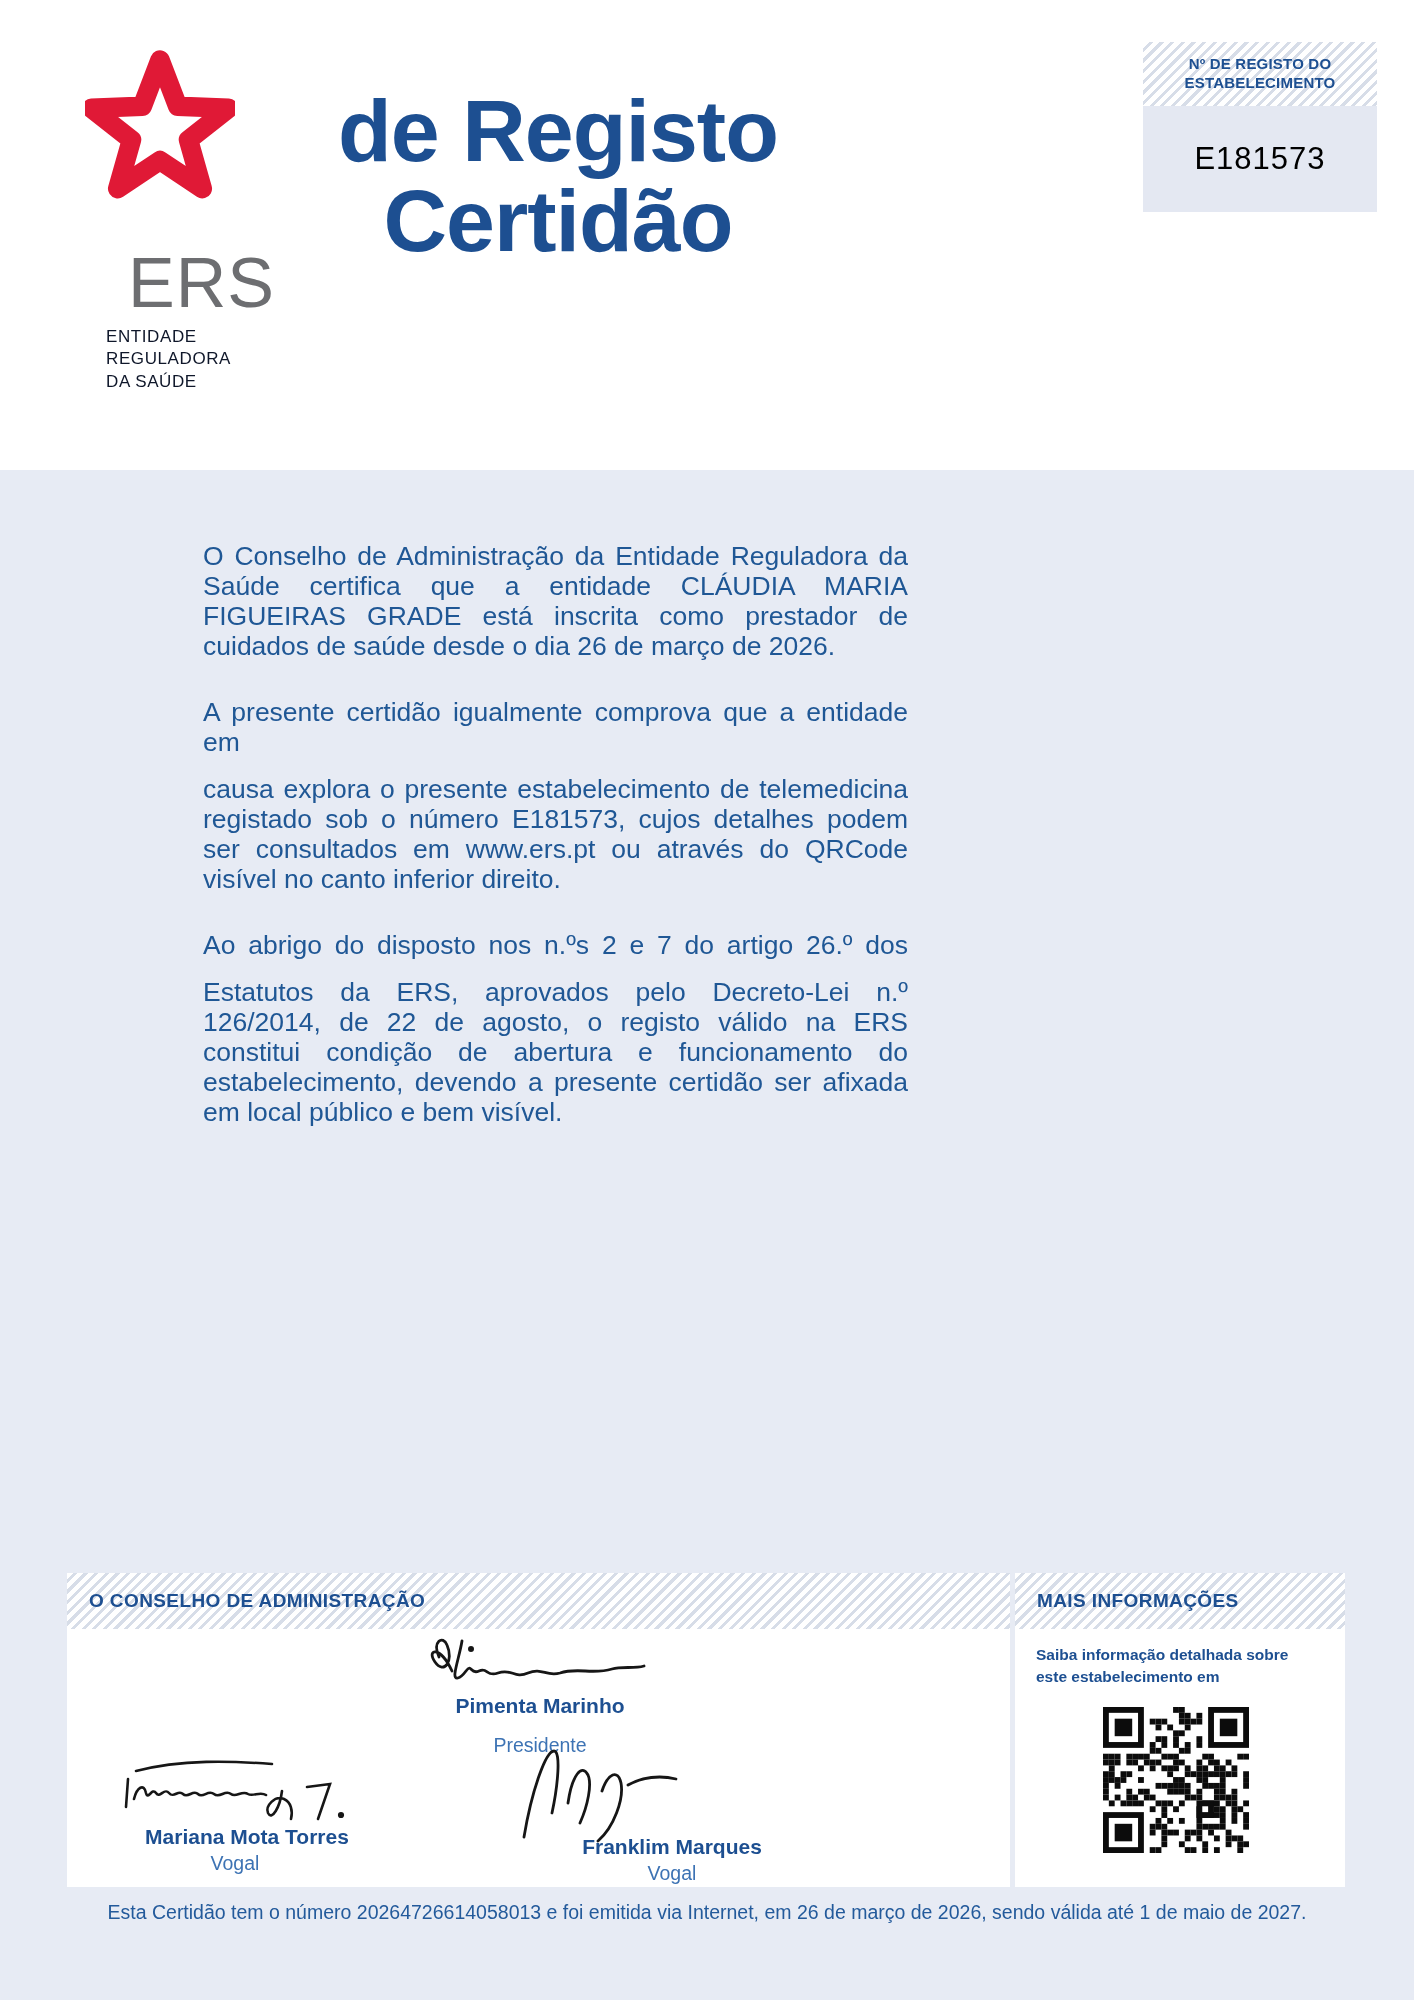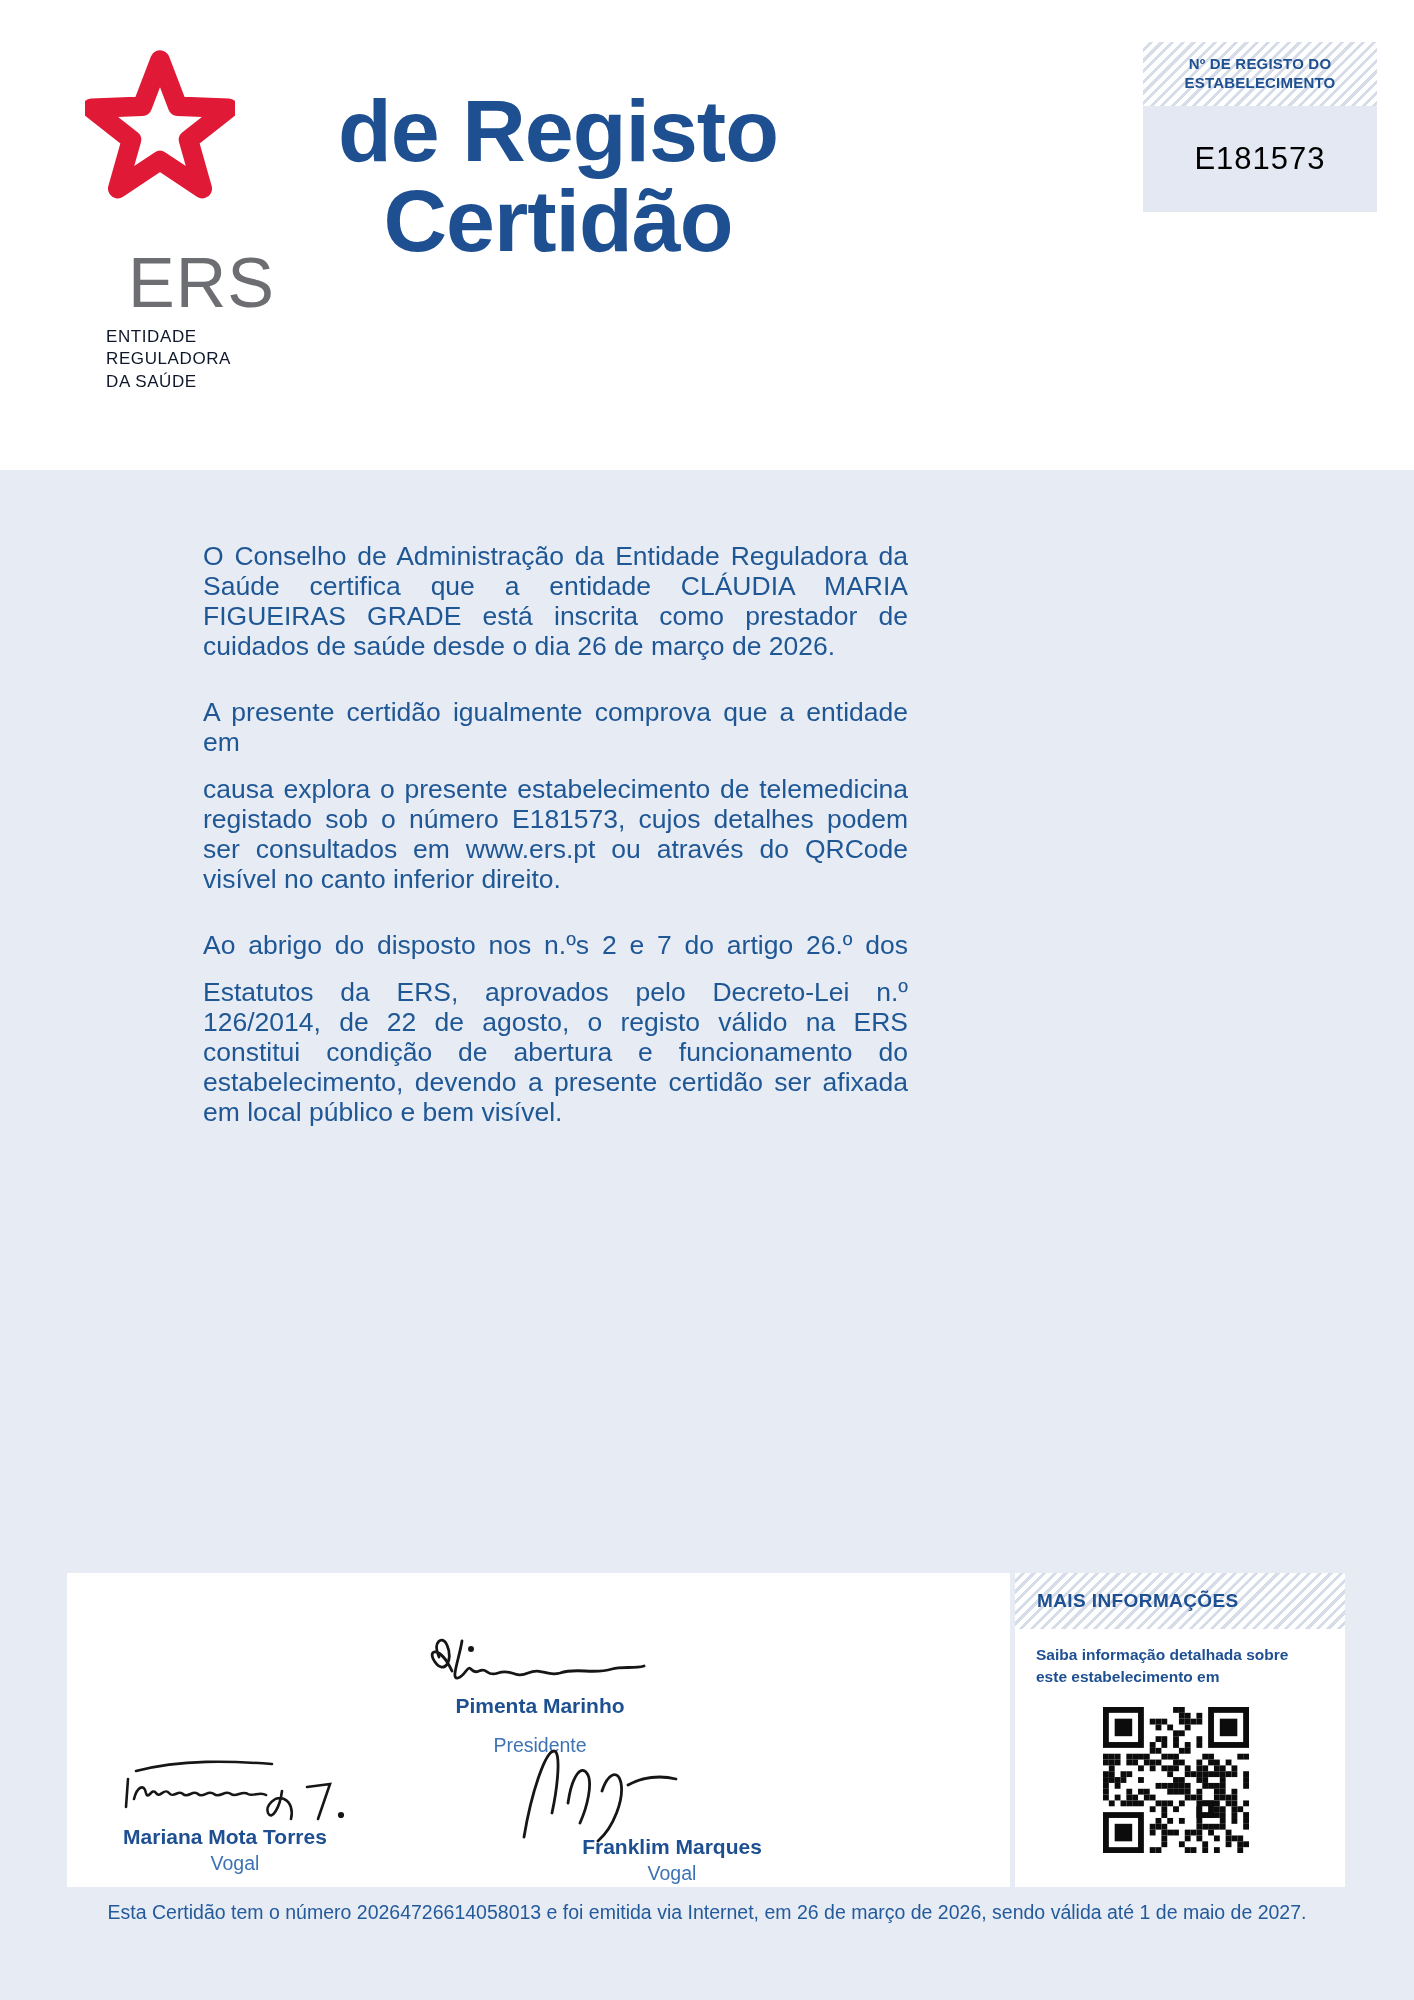--- a/index.html
+++ b/index.html
@@ -90,20 +90,21 @@
     <div class="reg-box-value">E181573</div>
   </div>
 
   <div class="body-text">
     <p><span>O Conselho de Administração da Entidade Reguladora da Saúde certifica que a entidade CLÁUDIA MARIA FIGUEIRAS GRADE está inscrita como prestador de cuidados de saúde desde o dia 26 de março de 2026.</span></p>
     <p><span class="lead-line">A presente certidão igualmente comprova que a entidade em</span><span>causa explora o presente estabelecimento de telemedicina registado sob o número E181573, cujos detalhes podem ser consultados em www.ers.pt ou através do QRCode visível no canto inferior direito.</span></p>
     <p><span class="lead-line">Ao abrigo do disposto nos n.ºs 2 e 7 do artigo 26.º dos</span><span>Estatutos da ERS, aprovados pelo Decreto-Lei n.º 126/2014, de 22 de agosto, o registo válido na ERS constitui condição de abertura e funcionamento do estabelecimento, devendo a presente certidão ser afixada em local público e bem visível.</span></p>
   </div>
 
   <div class="panel panel-left">
+    <div class="panel-header hatch">O CONSELHO DE ADMINISTRAÇÃO</div>
 
     <div class="sig" style="left:355px;top:60px;width:230px;height:64px;">
       <svg viewBox="0 0 230 64" width="230" height="64" fill="none" stroke-width="2.8" stroke-linecap="round">
         <path d="M30,38 C18,12 4,16 13,29 C22,42 32,28 25,12 C21,2 10,8 17,24"></path>
         <path d="M40,8 C38,20 34,32 33,40 C32,48 38,46 44,38 C50,30 48,42 57,38 C66,34 64,44 76,40 C90,35 92,46 106,40 C120,34 124,44 138,40 C156,34 170,42 190,36 C200,33 212,36 222,33"></path>
         <circle cx="49" cy="16" r="1.6" fill="#161616"></circle>
       </svg>
     </div>
     <div class="member-name" style="left:273px;top:121px;width:400px;">Pimenta Marinho</div>
     <div class="member-role" style="left:273px;top:161px;width:400px;">Presidente</div>
@@ -111,21 +112,21 @@
     <div class="sig" style="left:55px;top:176px;width:270px;height:78px;">
       <svg viewBox="0 0 270 78" width="270" height="78" fill="none" stroke-width="2.6" stroke-linecap="round">
         <path d="M14,22 C60,10 110,12 150,15"></path>
         <path d="M6,30 L4,58"></path>
         <path d="M12,50 C15,38 22,34 24,44 C26,52 30,38 34,44 C38,50 42,38 47,44 C52,50 56,40 61,45 C66,50 71,40 76,45 C81,50 86,40 92,45 C98,50 103,40 109,45 C114,49 120,41 126,45 C131,48 138,42 144,46"></path>
         <path d="M160,42 C158,58 150,72 146,64 C143,57 153,46 162,50 C169,53 171,62 169,70"></path>
         <path d="M185,38 L208,35 L196,70"></path>
         <circle cx="219" cy="66" r="1.8" fill="#161616"></circle>
       </svg>
     </div>
-    <div class="member-name" style="left:8px;top:252px;width:300px;">Mariana Mota Torres</div>
+    <div class="member-name" style="left:30px;top:252px;width:300px;">Mariana Mota Torres</div>
     <div class="member-role" style="left:18px;top:279px;width:300px;">Vogal</div>
 
     <div class="sig" style="left:443px;top:166px;width:180px;height:104px;">
       <svg viewBox="0 0 180 104" width="180" height="104" fill="none" stroke-width="2.8" stroke-linecap="round">
         <path d="M14,98 C22,50 36,12 44,12 C51,12 48,46 42,74"></path>
         <path d="M58,64 C62,36 72,24 78,36 C82,45 78,66 70,84"></path>
         <path d="M92,52 C98,34 108,30 111,44 C114,60 104,88 88,102"></path>
         <path d="M118,46 C132,38 150,36 166,40"></path>
       </svg>
     </div>

